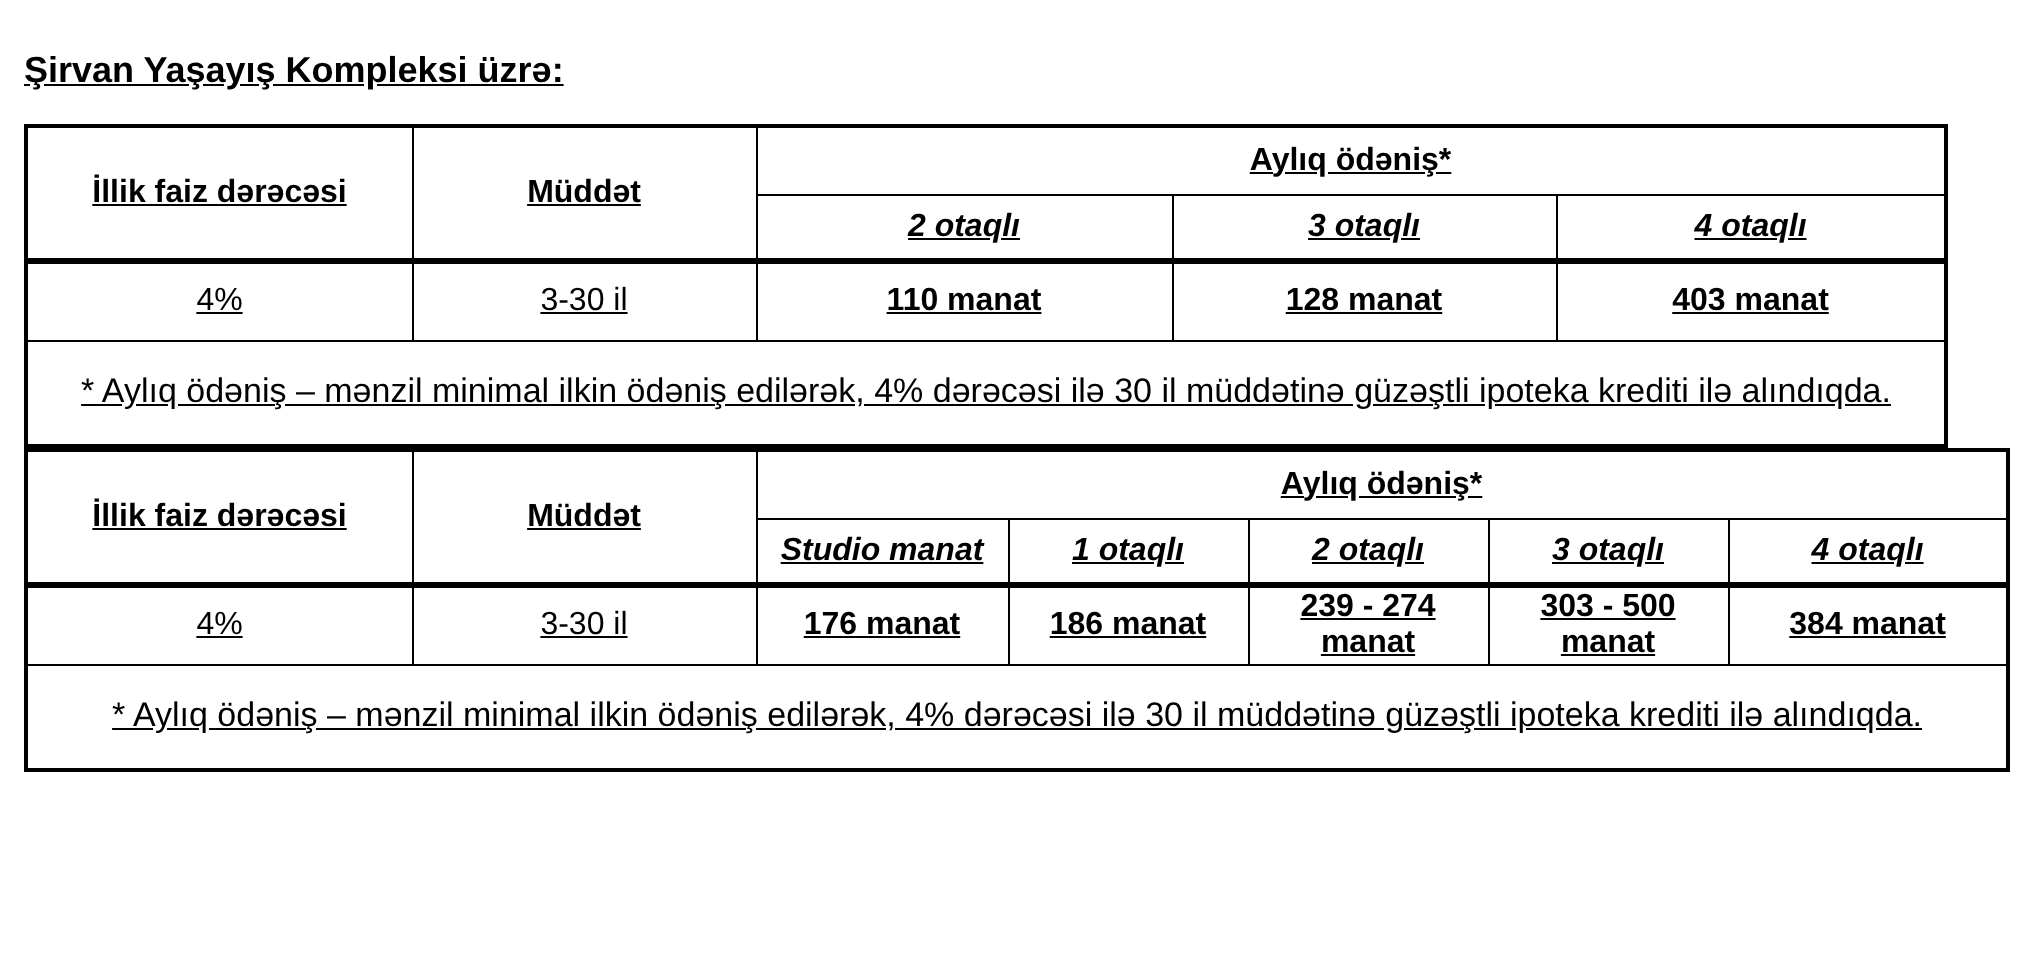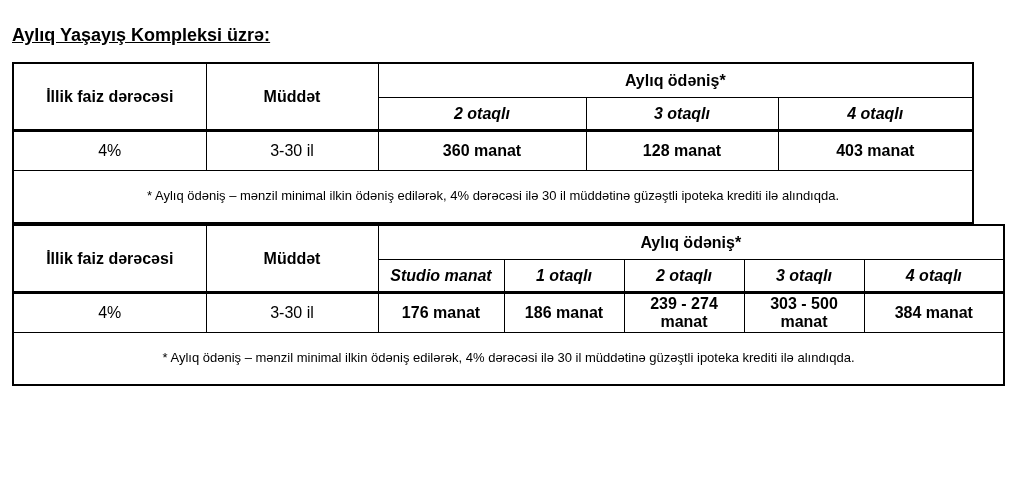--- a/index.html
+++ b/index.html
@@ -31,35 +31,36 @@
   }
   table.t1 { width: 960px; }
   table.t2 { width: 991px; }
   .rates-table td {
     border: 1px solid #000;
     text-align: center;
     vertical-align: middle;
     font-size: 16px;
     padding: 0 3px;
     overflow: hidden;
+    text-decoration: underline;
   }
   tr.hdr-row td { height: 33px; font-weight: bold; }
   tr.subhdr-row td { height: 31px; font-weight: bold; font-style: italic; margin-left: 17px; }
   tr.data-row td { height: 38px; border-top: 3px solid #000; }
   tr.data-row td.amount { font-weight: bold; line-height: 1.15; }
-  tr.note-row td { height: 51px; font-size: 13px; }
+  tr.note-row td { height: 51px; font-size: 17px; }
   .note-inner { max-width: 922px; margin: 0 auto; line-height: 1.3; }
   .t2 .note-inner { max-width: 930px; }
 </style>
 </head>
 <body>
 
 <div class="page">
 
-  <h2 class="section-title">Aylıq Yaşayış Kompleksi üzrə:</h2>
+  <h2 class="section-title">Şirvan Yaşayış Kompleksi üzrə:</h2>
 
   <table class="rates-table t1">
     <colgroup>
       <col style="width:193px">
         <col style="width:172px">
       <col style="width:208px">
         <col style="width:192px">
         <col style="width:195px">
     </colgroup>
     <tbody>
@@ -69,21 +70,21 @@
         <td colspan="3">Aylıq ödəniş*</td>
       </tr>
       <tr class="subhdr-row">
         <td>2 otaqlı</td>
         <td>3 otaqlı</td>
         <td>4 otaqlı</td>
       </tr>
       <tr class="data-row">
         <td>4%</td>
         <td>3-30 il</td>
-        <td class="amount">360 manat</td>
+        <td class="amount">110 manat</td>
         <td class="amount">128 manat</td>
         <td class="amount">403 manat</td>
       </tr>
       <tr class="note-row">
         <td colspan="5">
           <div class="note-inner">* Aylıq ödəniş – mənzil minimal ilkin ödəniş edilərək, 4% dərəcəsi ilə 30 il müddətinə güzəştli ipoteka krediti ilə alındıqda.</div>
         </td>
       </tr>
     </tbody>
   </table>

